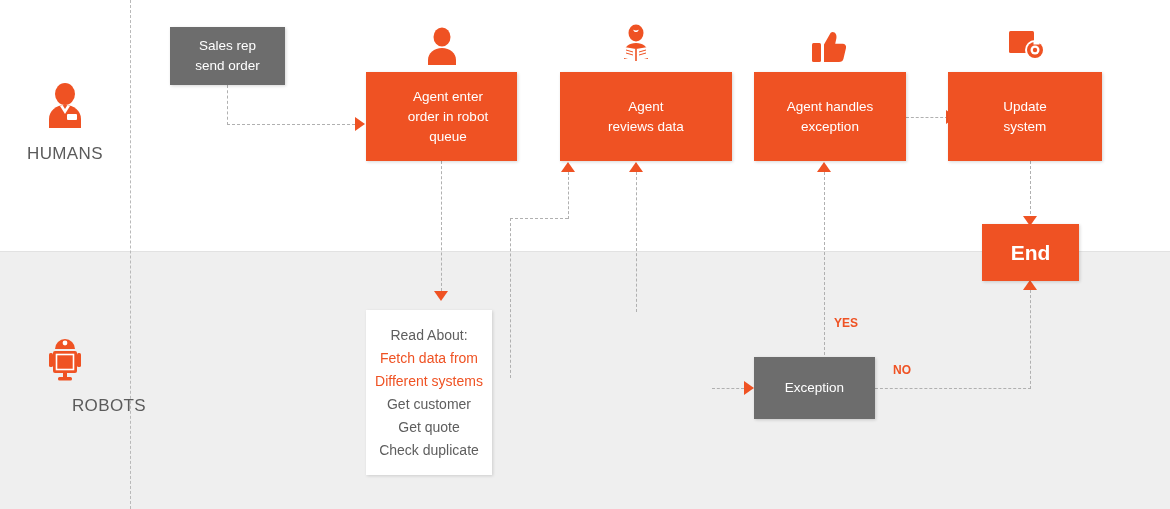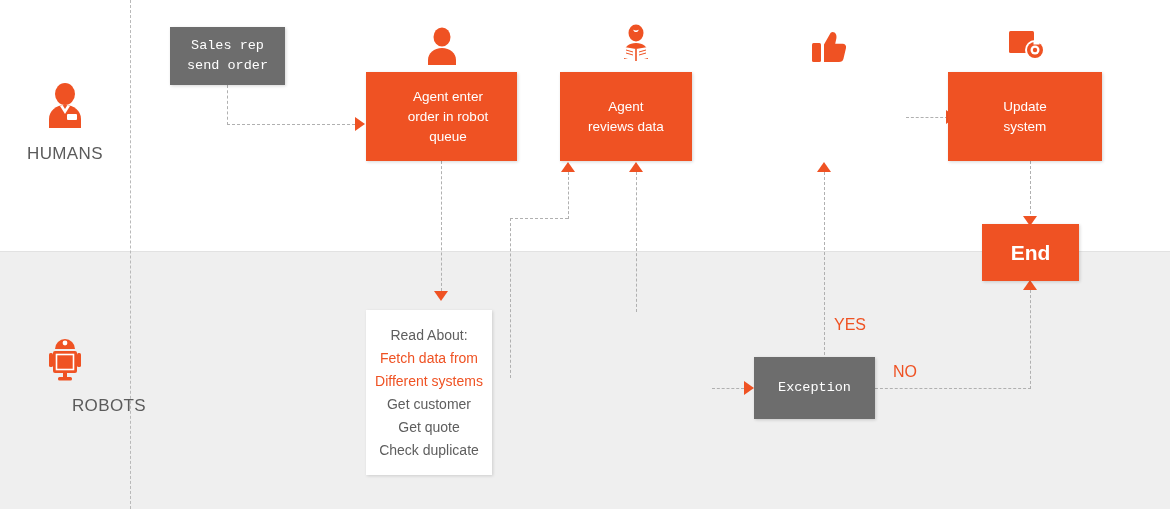--- a/index.html
+++ b/index.html
@@ -18,21 +18,21 @@
   .lane-label{position:absolute;width:130px;text-align:center;
     font-size:17px;letter-spacing:.4px;color:#5b5b5b;font-weight:400;}
   .lane-icon{position:absolute;width:130px;text-align:center;}
 
   
   .node{position:absolute;box-sizing:border-box;display:flex;align-items:center;
     justify-content:center;text-align:center;color:#ffffff;font-size:13.5px;
     line-height:20px;font-weight:400;padding:4px 6px;
     box-shadow:1px 1px 3px rgba(0,0,0,.16);}
   .node.orange{background:#ef5223;}
-  .node.gray{background:#6d6d6d;font-family:Liberation Mono, monospace;}
+  .node.gray{background:#6d6d6d;}
   .node.end{font-size:21px;font-weight:700;}
 
   
   .panel{position:absolute;box-sizing:border-box;background:#ffffff;
     box-shadow:1px 1px 3px rgba(0,0,0,.14);display:flex;flex-direction:column;
     align-items:center;justify-content:center;}
   .panel .line{font-size:14px;line-height:23px;color:#5e5e5e;white-space:nowrap;}
   .panel .line.accent{color:#ef5223;}
 
   
@@ -41,21 +41,21 @@
   .conn.v{border-left:1px dashed #b0b0b0;width:0;}
   .arrow{position:absolute;width:0;height:0;}
   .arrow.down{border-left:7px solid transparent;border-right:7px solid transparent;
     border-top:10px solid #ef5223;}
   .arrow.up{border-left:7px solid transparent;border-right:7px solid transparent;
     border-bottom:10px solid #ef5223;}
   .arrow.right{border-top:7px solid transparent;border-bottom:7px solid transparent;
     border-left:10px solid #ef5223;}
 
   
-  .branch-label{position:absolute;color:#ef5223;font-size:16px;font-weight:400;}
+  .branch-label{position:absolute;color:#ef5223;font-size:12px;font-weight:700;}
 
   
   .node-icon{position:absolute;}
 </style>
 </head>
 <body>
 
 <div id="canvas">
 
   <div class="lane lane-humans"></div>
@@ -162,25 +162,29 @@
     <span style="white-space:pre-line">Sales rep
 send order</span>
   </div>
 
   <div class="node orange" style="left:366px;top:72px;width:151px;height:89px;padding-left:19px;">
     <span style="white-space:pre-line">Agent enter
 order in robot
 queue</span>
   </div>
 
-  <div class="node orange" style="left:560px;top:72px;width:132px;height:89px;">
+  <div class="node orange" style="left:560px;top:72px;width:172px;height:89px;">
     <span style="white-space:pre-line">Agent
 reviews data</span>
   </div>
 
+  <div class="node orange" style="left:754px;top:72px;width:152px;height:89px;">
+    <span style="white-space:pre-line">Agent handles
+exception</span>
+  </div>
 
   <div class="node orange" style="left:948px;top:72px;width:154px;height:89px;">
     <span style="white-space:pre-line">Update
 system</span>
   </div>
 
   <div class="node orange end" style="left:982px;top:224px;width:97px;height:57px;">
     <span>End</span>
   </div>
 

